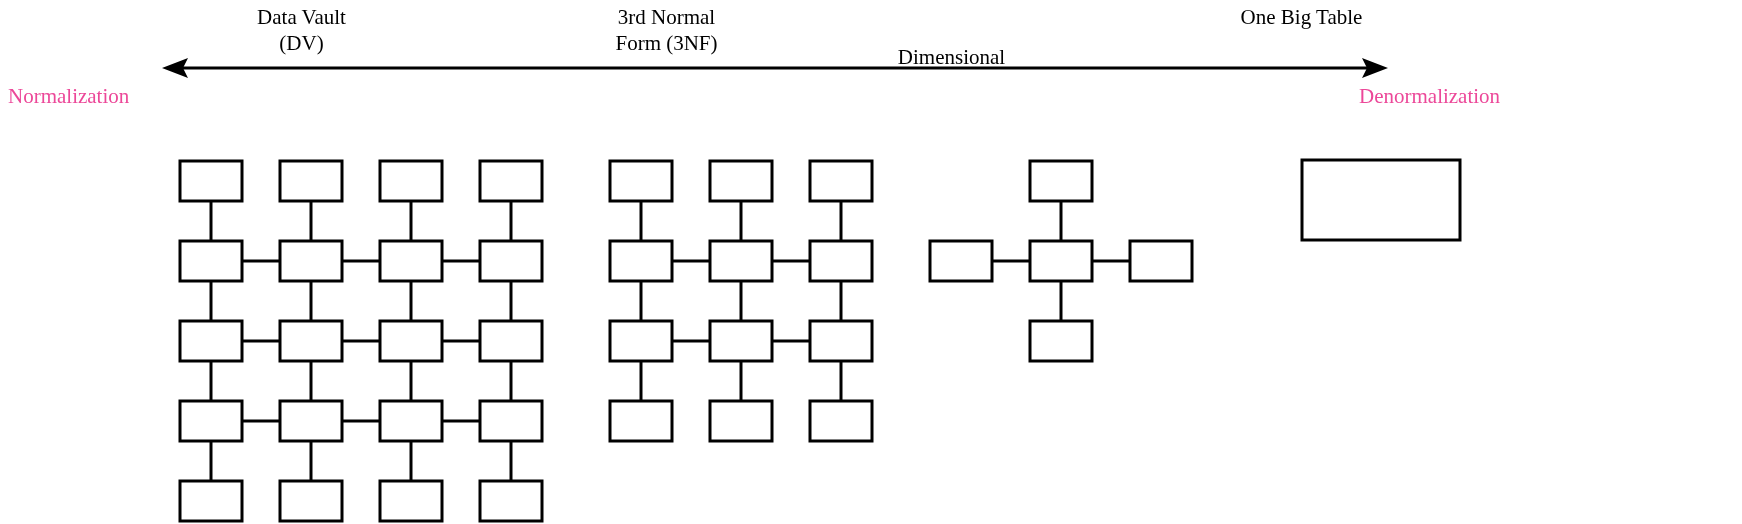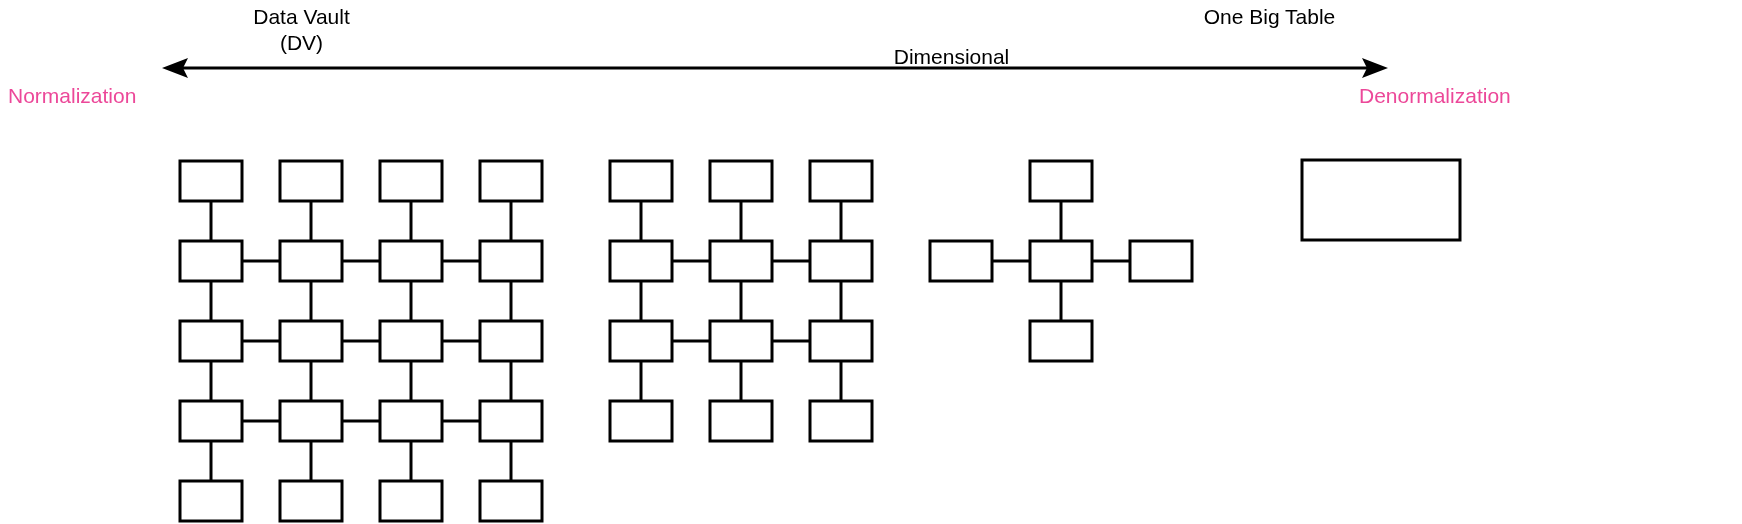--- a/index.html
+++ b/index.html
@@ -11,20 +11,21 @@
   body {
     font-family: "Liberation Sans", sans-serif;
     color: #000000;
   }
   #canvas {
     position: relative;
     width: 1742px;
     height: 524px;
     overflow: hidden;
     background: #ffffff;
+    font-family: Liberation Serif, serif;
   }
 
   
   .axis-end-label {
     position: absolute;
     font-size: 21px;
     line-height: 24px;
     white-space: nowrap;
     color: #ec4899;
     margin-top: 28px;
@@ -38,21 +39,21 @@
     line-height: 26px;
     text-align: center;
     white-space: nowrap;
     color: #000000;
   }
   .stage-label .line { display: block; }
 
   #stage-label-0 { left: 180px;  top: 4px;  width: 243px; }
   #stage-label-1 { left: 545px;  top: 4px;  width: 243px; }
   #stage-label-2 { left: 830px;  top: 4px;  width: 243px; margin-top: 40px; }
-  #stage-label-3 { left: 1026px; top: 4px;  width: 487px; }
+  #stage-label-3 { left: 1058px; top: 4px;  width: 487px; }
 
   
   #axis-arrow {
     position: absolute;
     left: 160px;
     top: 50px;
     width: 1230px;
     height: 36px;
   }
 
@@ -79,20 +80,22 @@
 <body>
 
 <div id="canvas">
 
   <div class="stage-label" id="stage-label-0">
     <span class="line">Data Vault</span>
     <span class="line">(DV)</span>
   </div>
 
   <div class="stage-label" id="stage-label-1">
+    <span class="line">3rd Normal</span>
+    <span class="line">Form (3NF)</span>
   </div>
 
   <div class="stage-label" id="stage-label-2">
     <span class="line">Dimensional</span>
   </div>
 
   <div class="stage-label" id="stage-label-3">
     <span class="line">One Big Table</span>
   </div>
 

